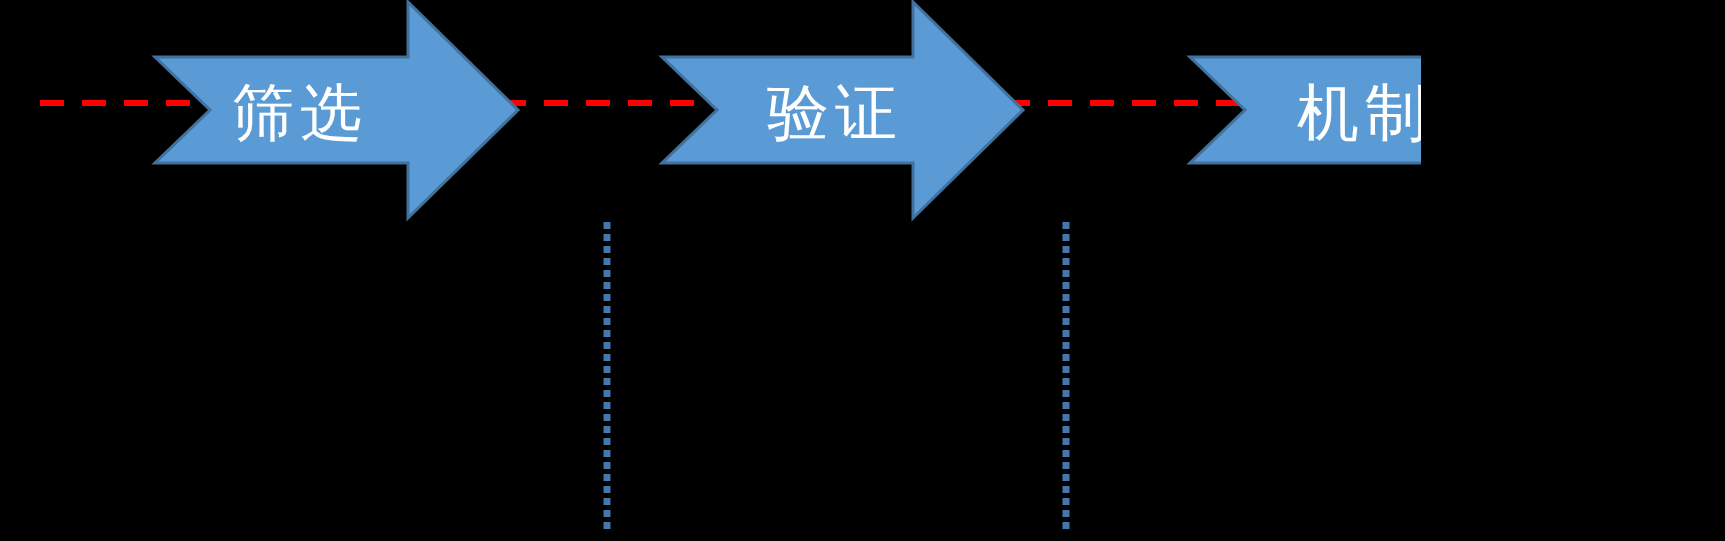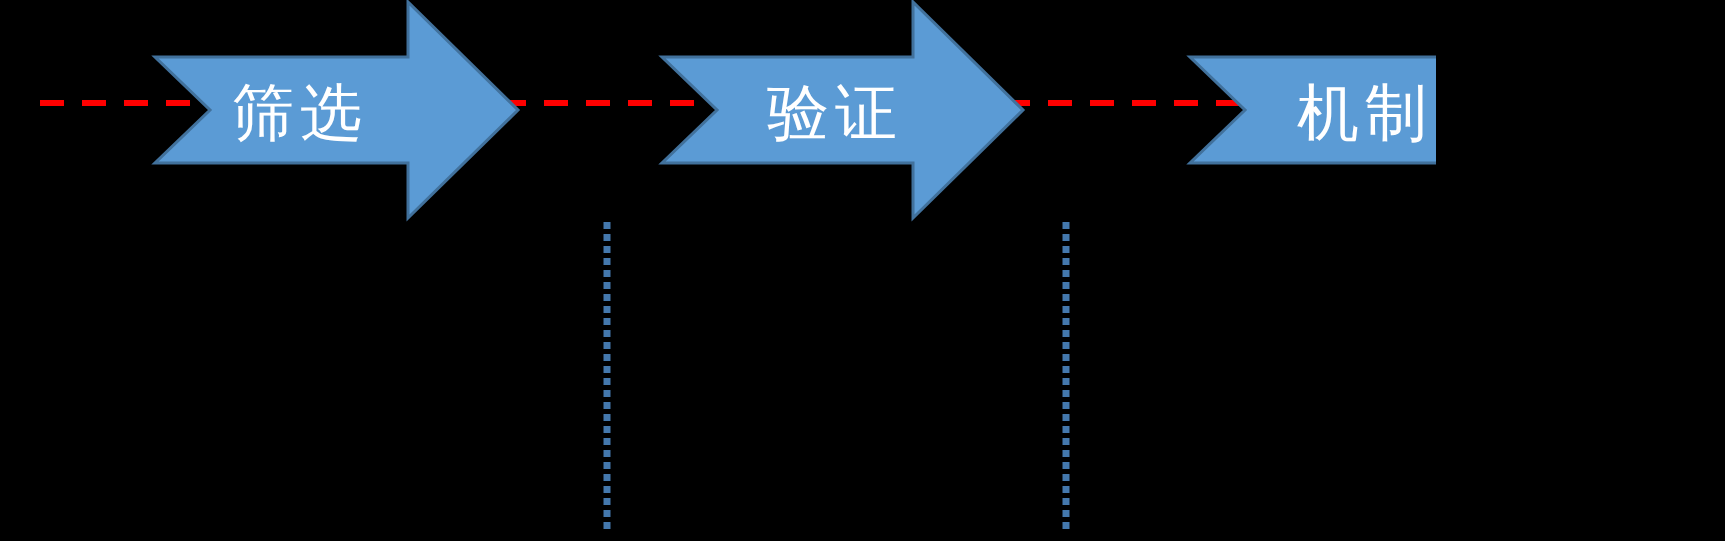--- a/index.html
+++ b/index.html
@@ -14,21 +14,20 @@
     margin: 0;
     padding: 0;
     background: var(--background);
   }
   .canvas {
     position: relative;
     width: 1421px;
     height: 541px;
     background: var(--background);
     overflow: hidden;
-    padding-left: 15px;
   }
   .diagram-svg {
     position: absolute;
     left: 0;
     top: 0;
     width: 1725px;
     height: 541px;
     display: block;
   }
   .baseline-dashed {

